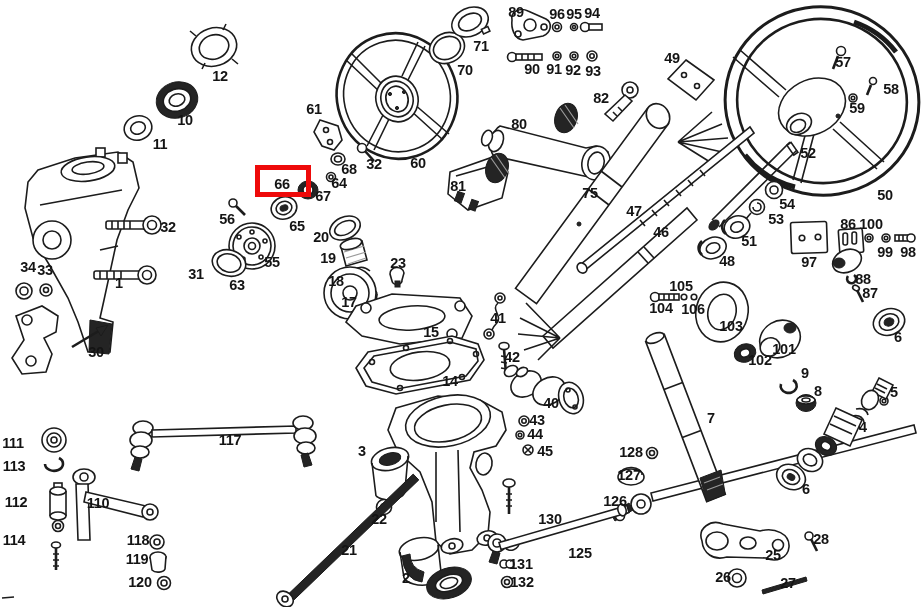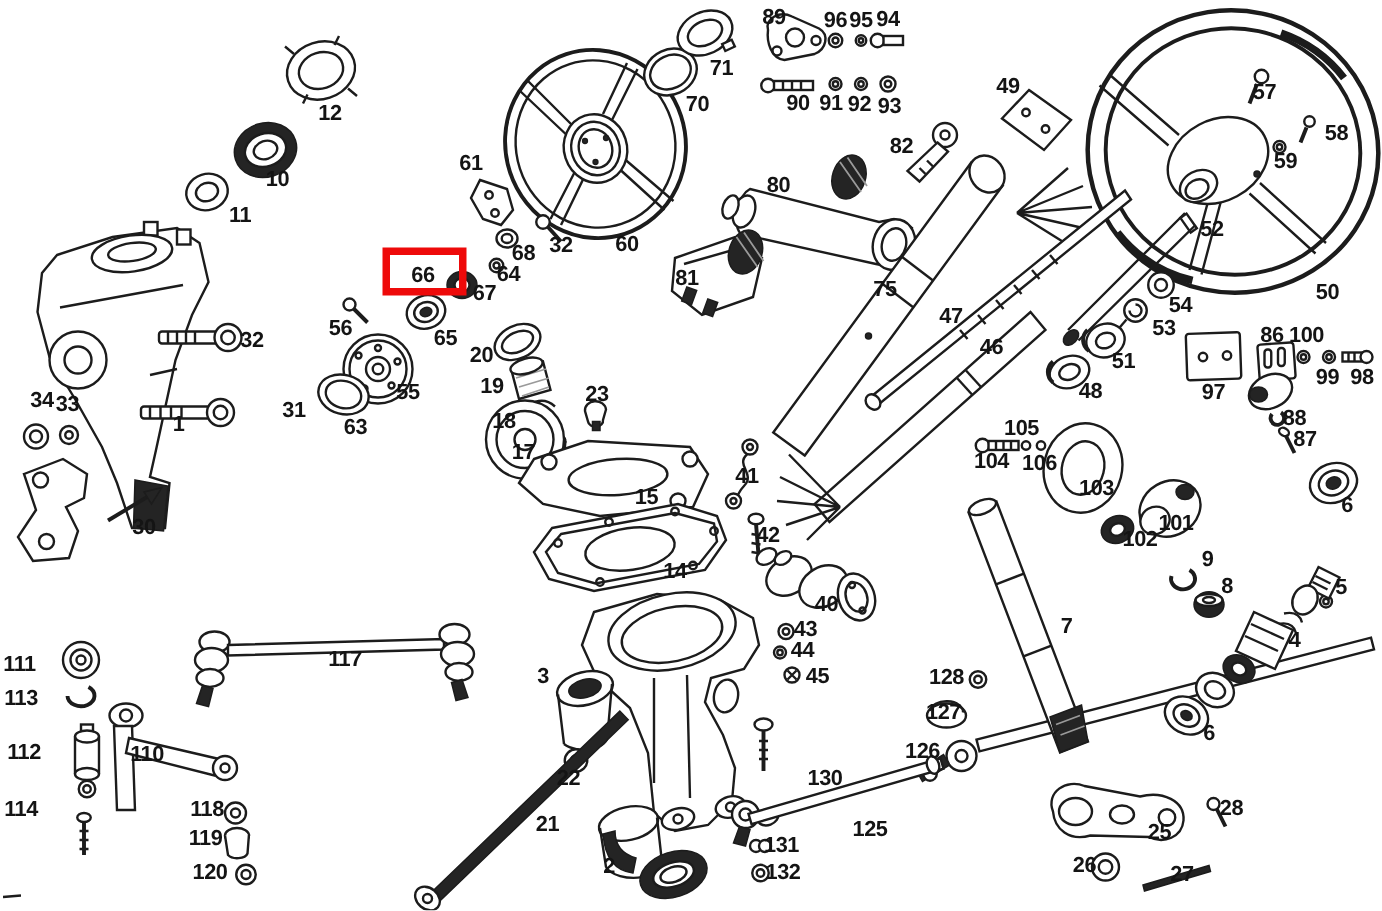--- a/index.html
+++ b/index.html
@@ -468,21 +468,21 @@
       <div class="part-label" style="left: 185px; top: 120px;">10</div>
       <div class="part-label" style="left: 160px; top: 144px;">11</div>
       <div class="part-label" style="left: 220px; top: 76px; text-align: right;">12</div>
       <div class="part-label" style="left: 474px; top: 597px; margin-top: 24px;">13</div>
       <div class="part-label" style="left: 450px; top: 381px;">14</div>
       <div class="part-label" style="left: 431px; top: 332px;">15</div>
       <div class="part-label" style="left: 349px; top: 302px;">17</div>
       <div class="part-label" style="left: 336px; top: 281px;">18</div>
       <div class="part-label" style="left: 328px; top: 258px;">19</div>
       <div class="part-label" style="left: 321px; top: 237px;">20</div>
-      <div class="part-label" style="left: 349px; top: 550px; margin-left: 16px;">21</div>
+      <div class="part-label" style="left: 349px; top: 550px;">21</div>
       <div class="part-label" style="left: 379px; top: 519px;">22</div>
       <div class="part-label" style="left: 398px; top: 263px;">23</div>
       <div class="part-label" style="left: 773px; top: 555px;">25</div>
       <div class="part-label" style="left: 723px; top: 577px;">26</div>
       <div class="part-label" style="left: 788px; top: 583px;">27</div>
       <div class="part-label" style="left: 821px; top: 539px;">28</div>
       <div class="part-label" style="left: 60px; top: 352px; margin-left: 36px;">30</div>
       <div class="part-label" style="left: 166px; top: 274px; margin-left: 30px;">31</div>
       <div class="part-label" style="left: 168px; top: 227px;">32</div>
       <div class="part-label" style="left: 45px; top: 270px;">33</div>

